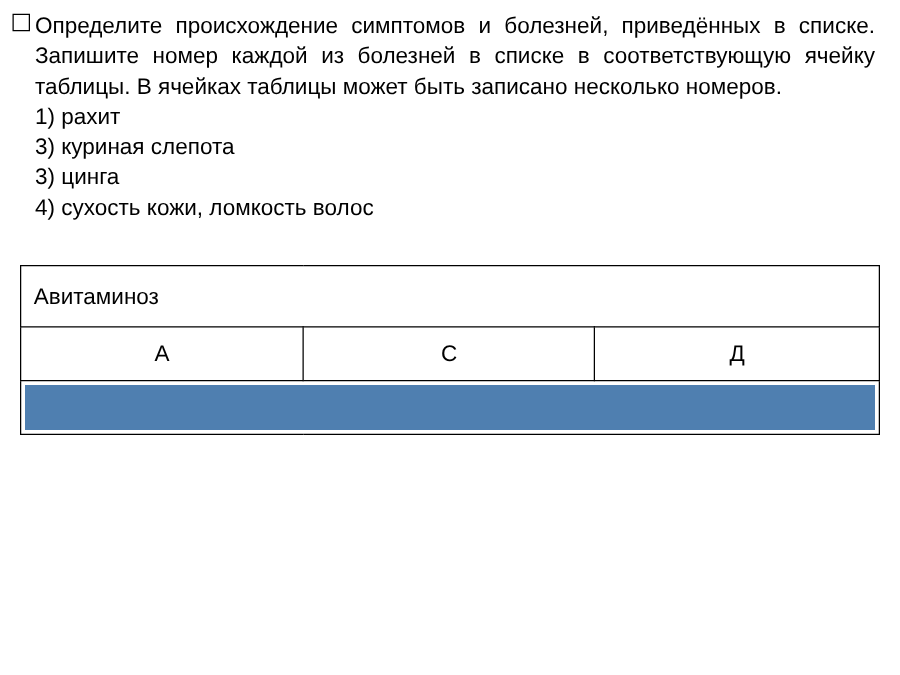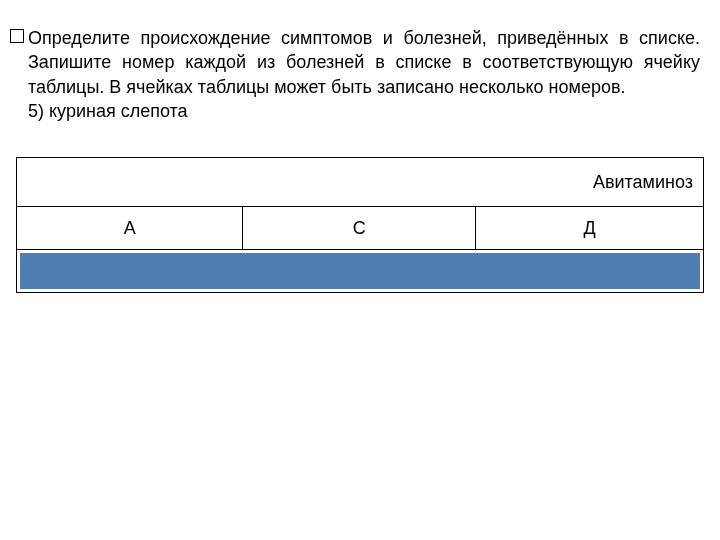--- a/index.html
+++ b/index.html
@@ -12,21 +12,20 @@
     color: #000;
     background: #fff;
   }
   .page {
     padding: 8px 12px 0 12px;
     position: relative;
   }
   .question-box {
     position: relative;
     padding: 0 8px 0 16px;
-    margin-top: 18px;
   }
   .checkbox {
     position: absolute;
     left: -2px;
     top: 3px;
     width: 12px;
     height: 12px;
     border: 1px solid #000;
     background: #fff;
   }
@@ -47,21 +46,20 @@
     margin: 34px 4px 0 4px;
   }
   table {
     width: 100%;
     border-collapse: collapse;
   }
   td {
     border: 1px solid #000;
     padding: 8px 10px;
     vertical-align: middle;
-    text-align: right;
   }
   .header-cell {
     height: 32px;
     font-size: 18px;
   }
   .col-cell {
     text-align: center;
     height: 26px;
     font-size: 18px;
   }
@@ -77,21 +75,24 @@
   }
 </style>
 </head>
 <body>
 
 <div class="page">
 
   <div class="question-box">
     <div class="checkbox"></div>
     <p class="instruction">Определите происхождение симптомов и болезней, приведённых в списке. Запишите номер каждой из болезней в списке в соответствующую ячейку таблицы. В ячейках таблицы может быть записано несколько номеров.</p>
-    <p class="list-item">5) куриная слепота</p>
+    <p class="list-item">1) рахит</p>
+    <p class="list-item">3) куриная слепота</p>
+    <p class="list-item">3) цинга</p>
+    <p class="list-item">4) сухость кожи, ломкость волос</p>
   </div>
 
   <div class="table-wrap">
     <table>
       <tbody>
           <tr>
         <td class="header-cell" colspan="3">Авитаминоз</td>
       </tr>
       <tr>
         <td class="col-cell">А</td>

